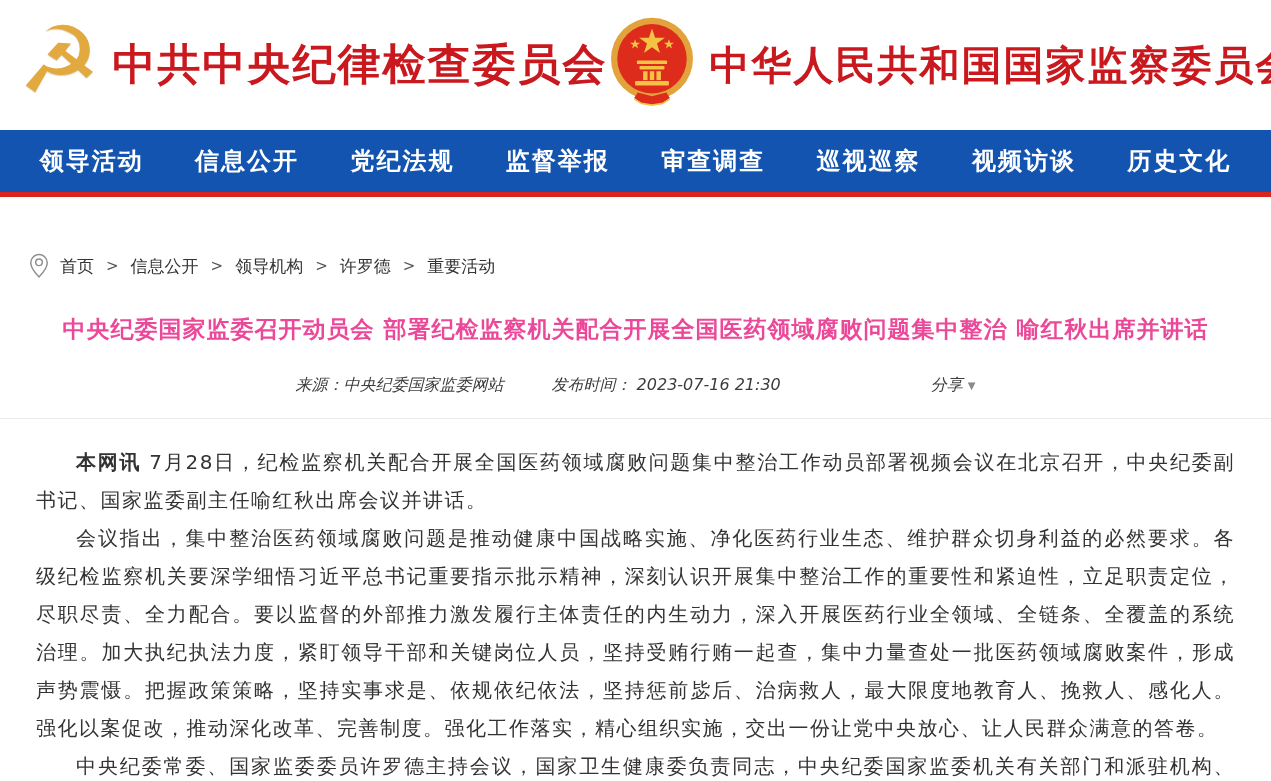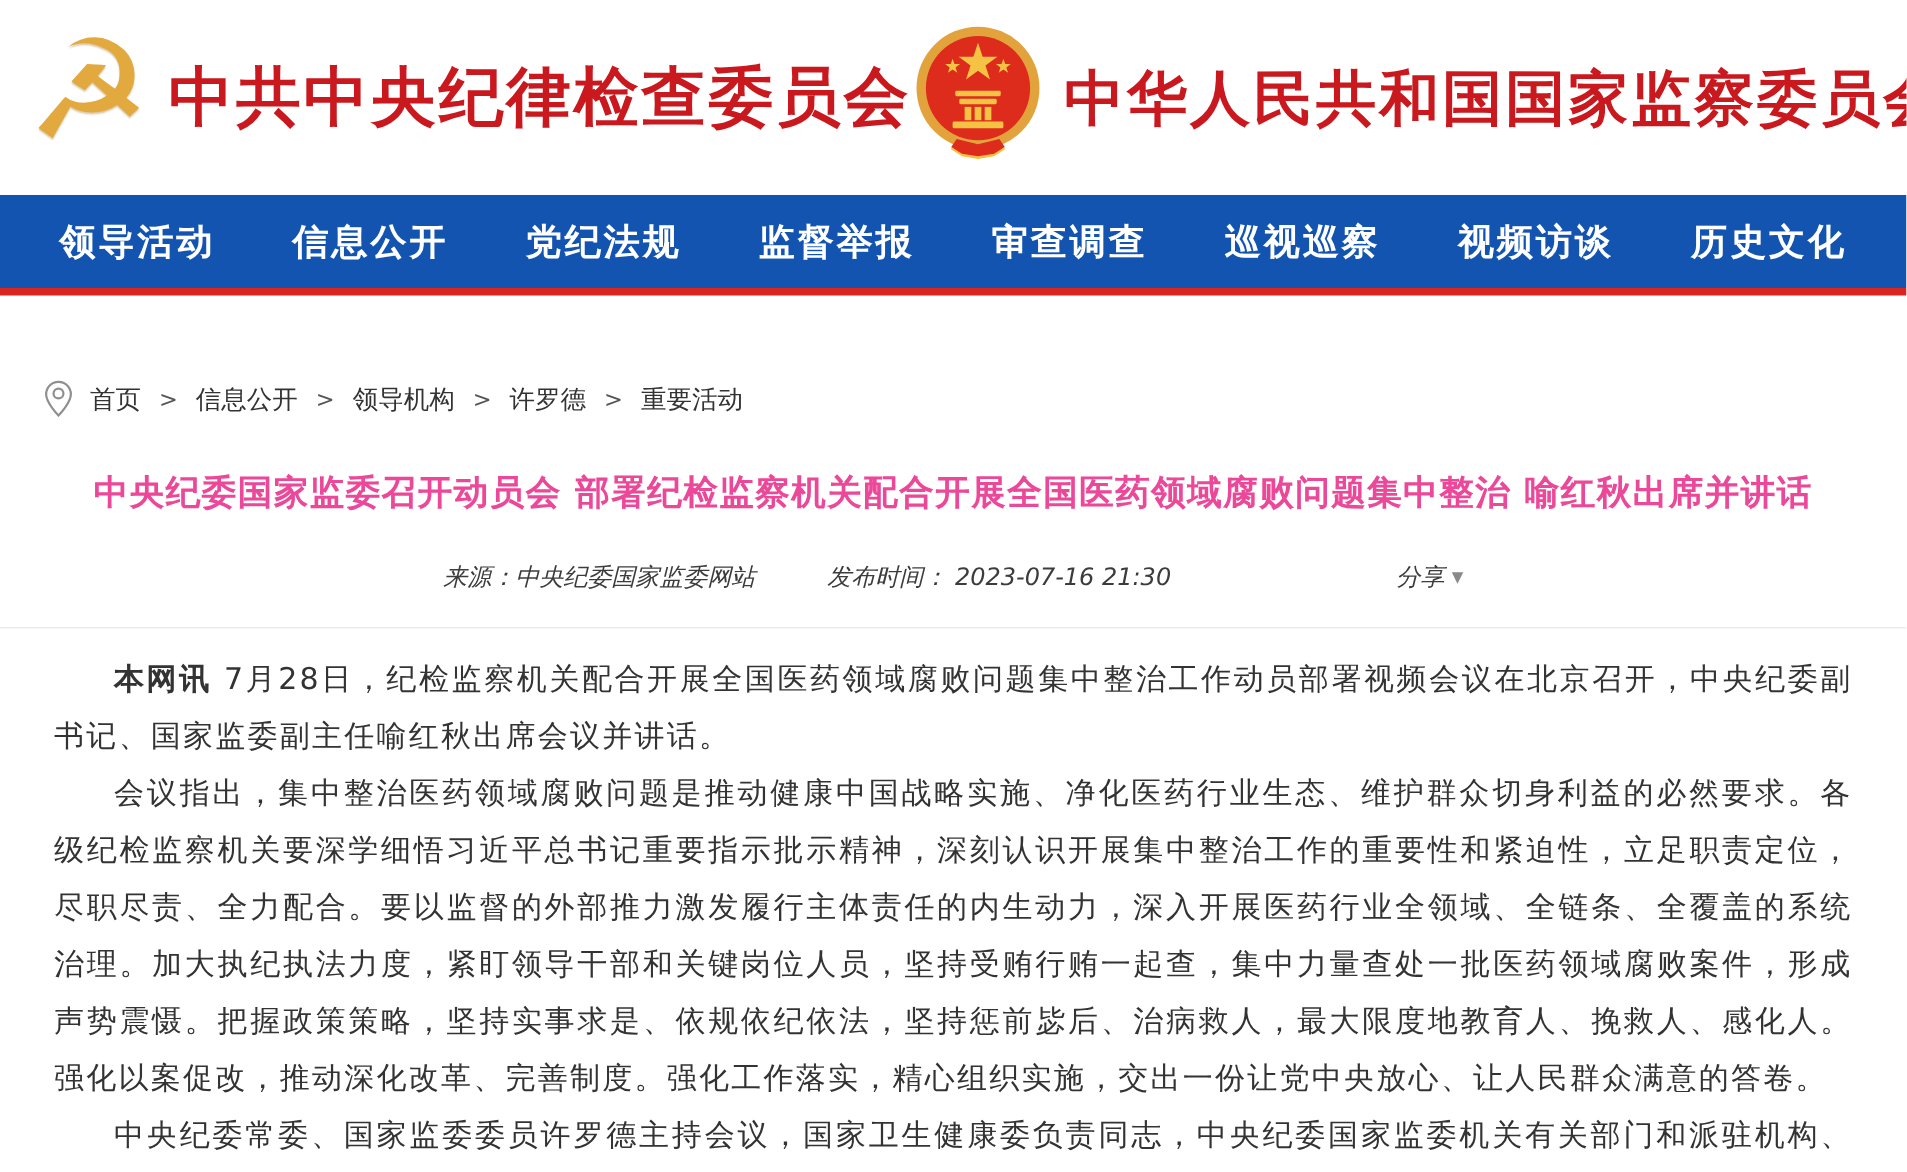--- a/index.html
+++ b/index.html
@@ -120,21 +120,21 @@
     font-size: 20px;
     line-height: 38px;
     color: #333;
     text-align: justify;
     letter-spacing: 1.5px;
   }
   .article-body p {
     text-indent: 2em;
     margin-top: 0;
   }
-  .article-body p.first { }
+  .article-body p.first { margin-top: 10px; }
   .article-body .lead { font-weight: bold; }
 </style>
 </head>
 <body>
 
 <div class="page">
 
   <header class="site-header">
     <div class="logo-group">
       <span class="party-emblem">☭</span>

